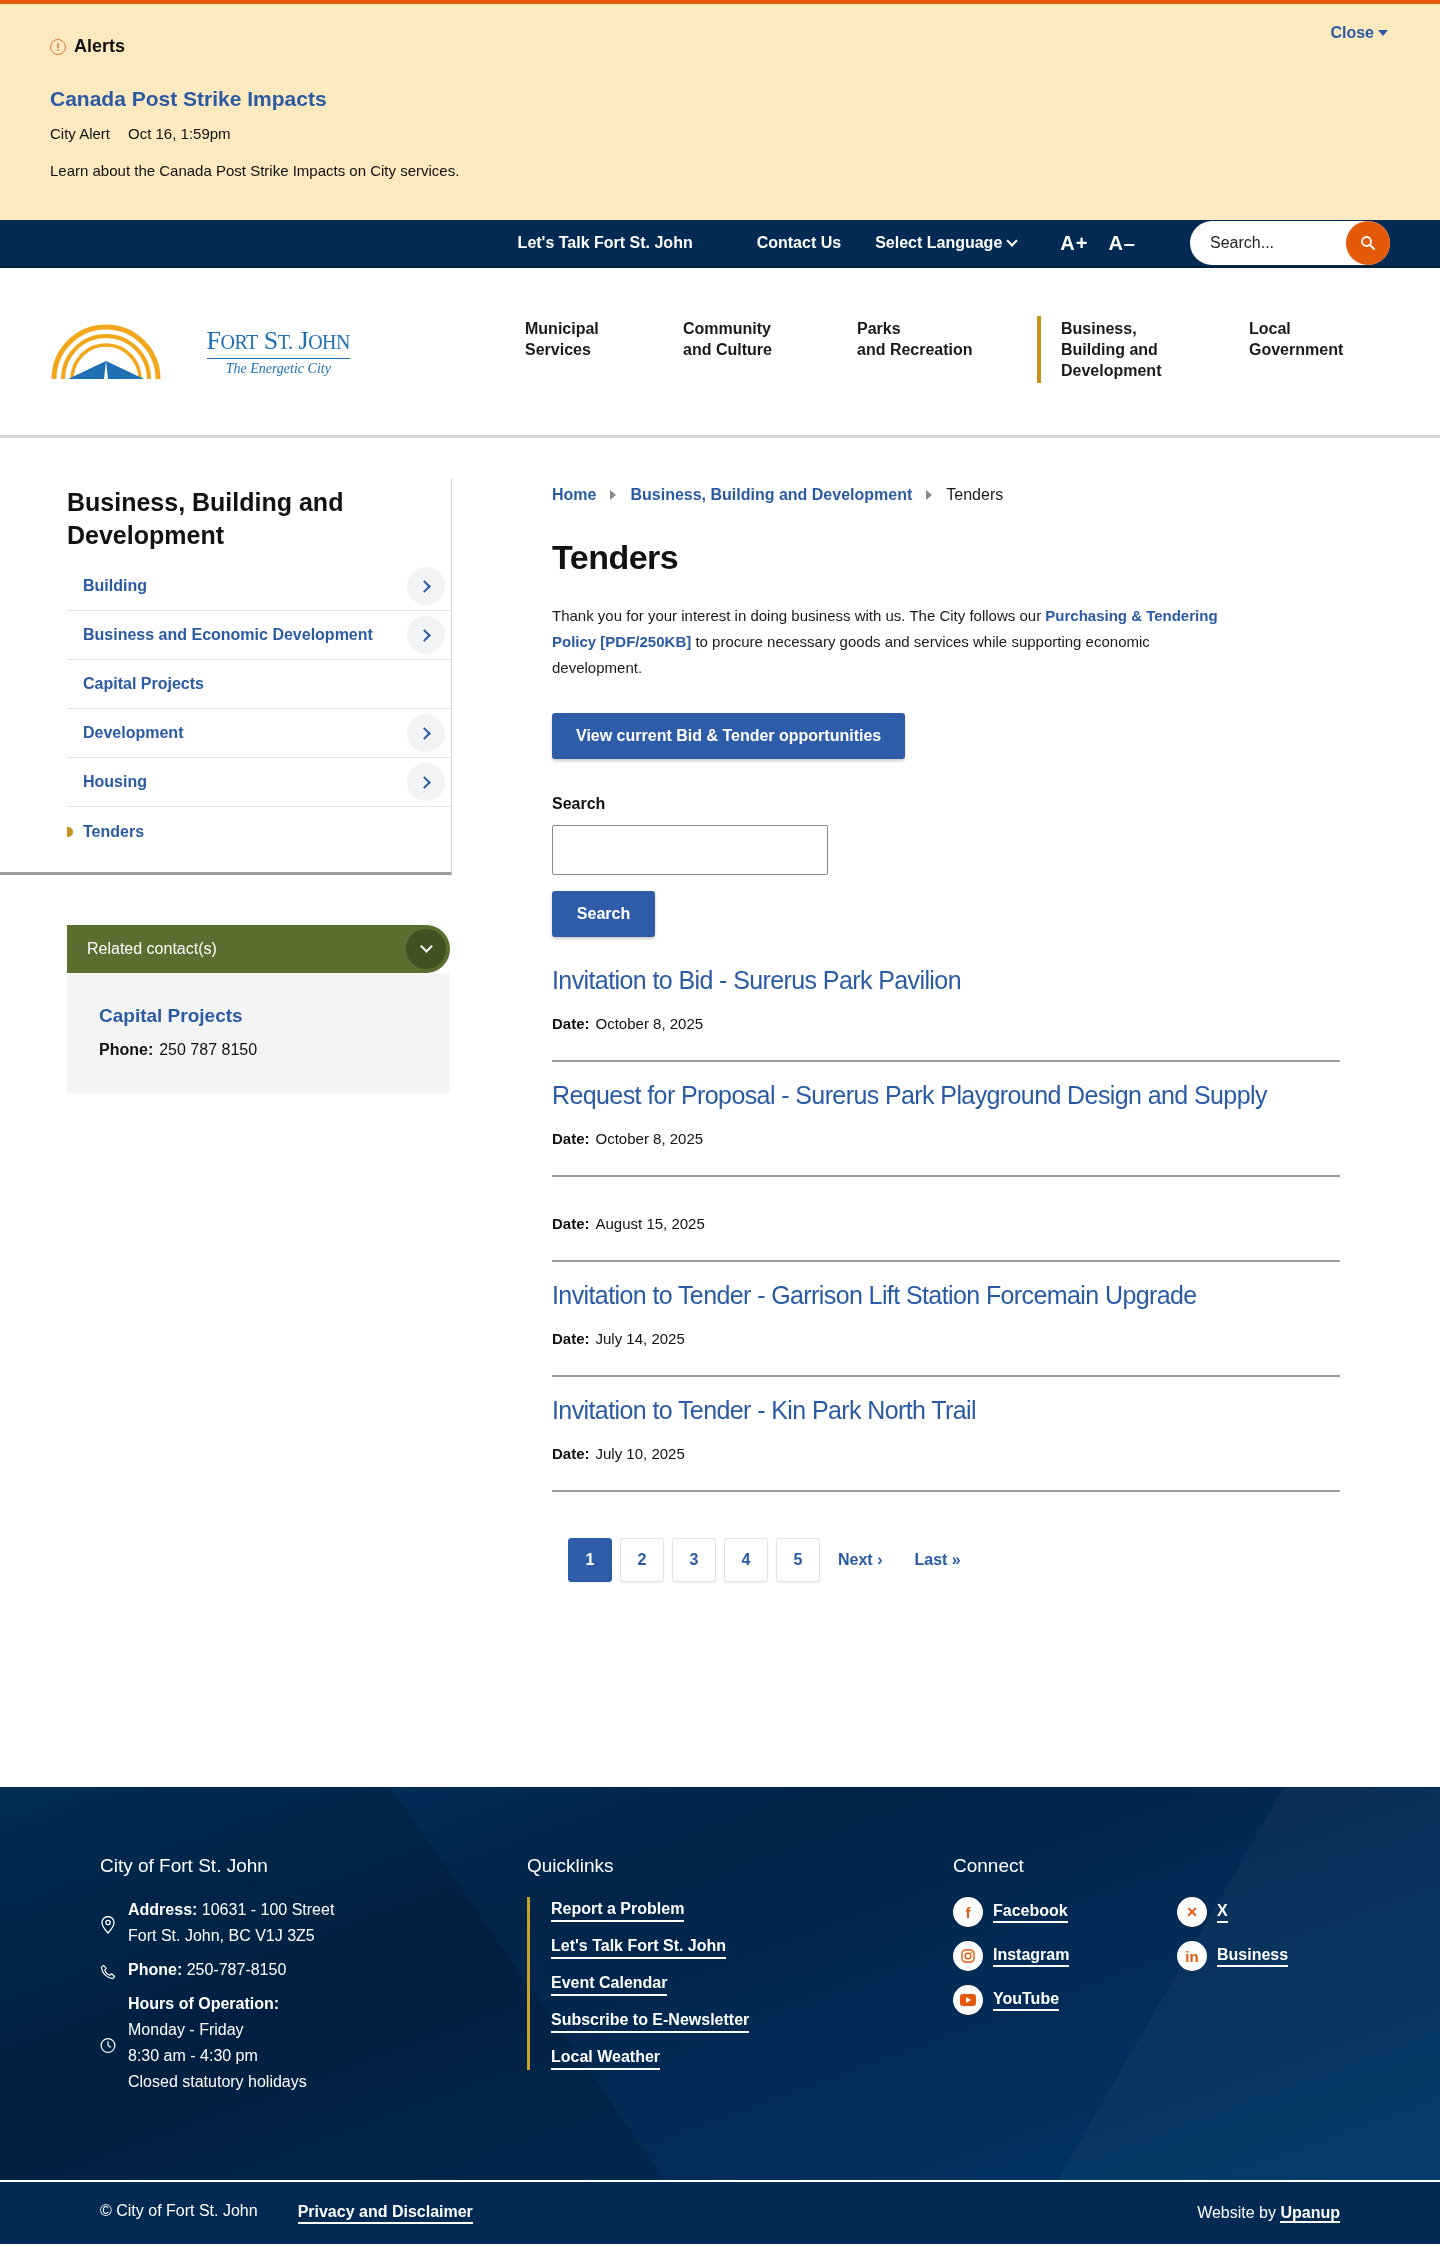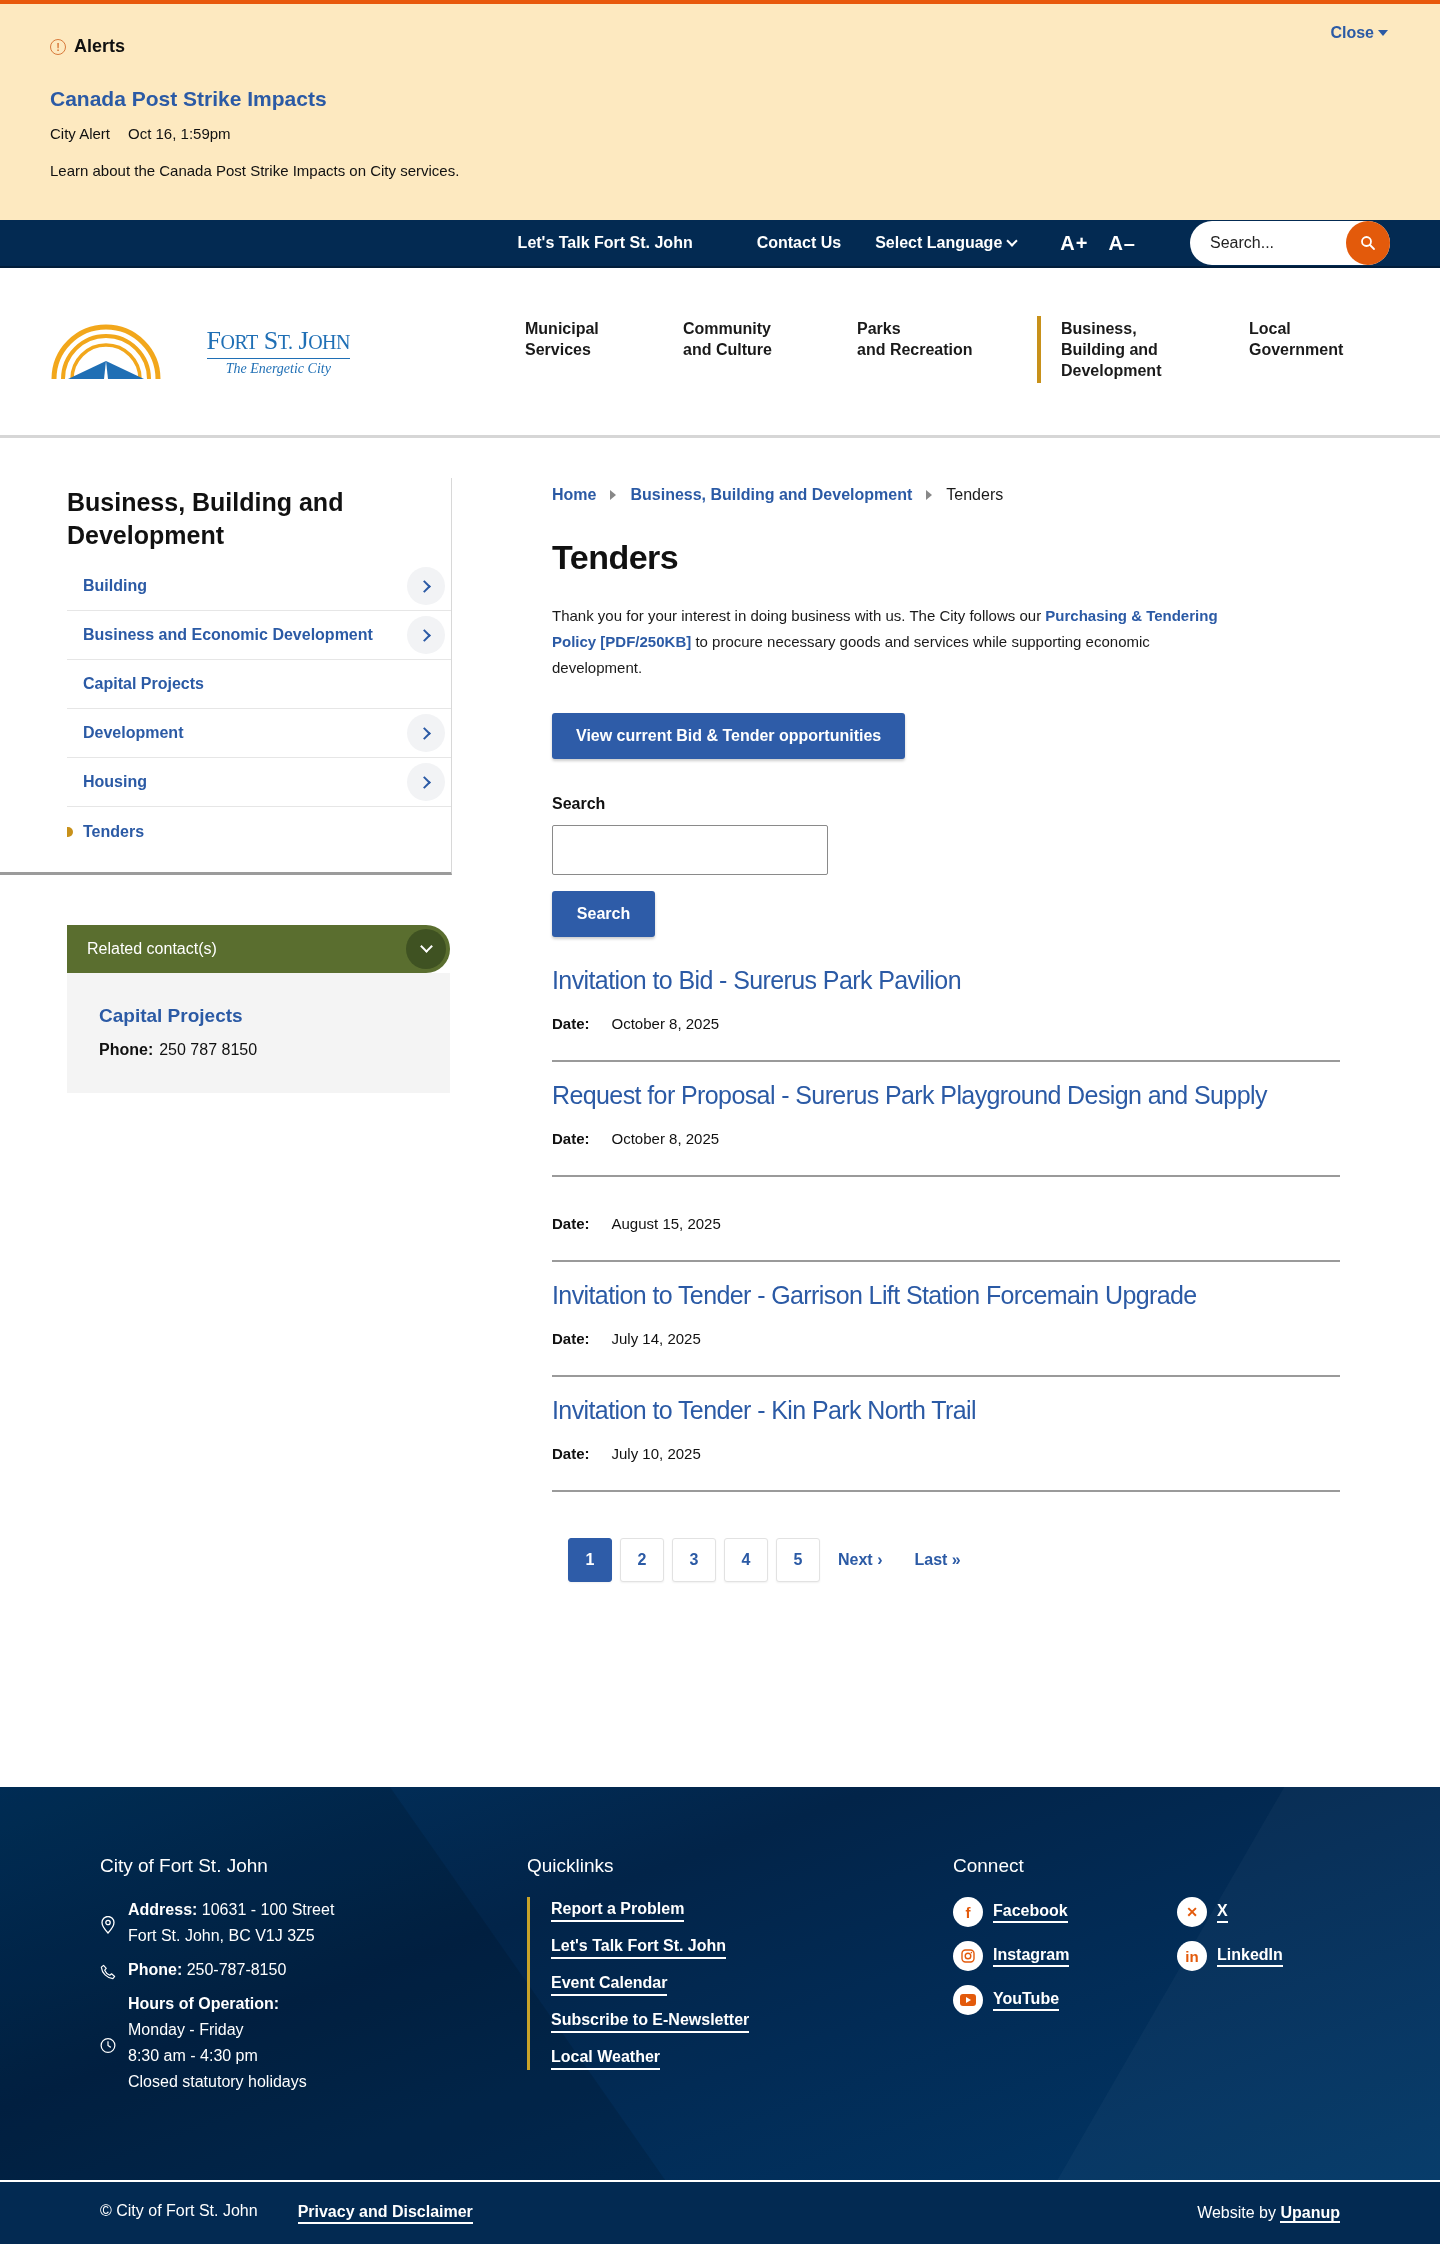--- a/index.html
+++ b/index.html
@@ -78,21 +78,21 @@
   .btn-primary { display: inline-block; margin-top: 32px; background: #2e5ca8; color: #fff; font-weight: bold; font-size: 16px; padding: 0 24px; height: 46px; line-height: 46px; border-radius: 3px; box-shadow: 0 2px 3px rgba(0,0,0,0.2); }
   .search-label { margin-top: 36px; font-size: 16px; font-weight: bold; color: #111; display: block; }
   .search-input { display: block; margin-top: 12px; width: 276px; height: 50px; border: 1px solid #8a8a8a; border-radius: 2px; font-size: 16px; padding: 0 10px; font-family: "Liberation Sans", sans-serif; }
   .btn-search { display: inline-block; margin-top: 16px; background: #2e5ca8; color: #fff; font-weight: bold; font-size: 16px; width: 103px; height: 46px; line-height: 46px; text-align: center; border-radius: 3px; box-shadow: 0 2px 3px rgba(0,0,0,0.2); border: none; font-family: "Liberation Sans", sans-serif; }
 
   .tenders { margin-top: 28px; }
   .tender { border-bottom: 2px solid #9a9a9a; padding: 18px 0 28px 0; }
   .tender:first-child { padding-top: 0; }
   .tender a { font-size: 25px; line-height: 30px; color: #2b5aa5; display: block; letter-spacing: -0.6px; font-family: "Liberation Sans", sans-serif; }
   .tender-date { margin-top: 20px; font-size: 15px; color: #111; }
-  .tender-date b { margin-right: 22px; }
+  .tender-date b { margin-right: 6px; }
 
   .pager { margin-top: 46px; margin-left: 16px; display: flex; align-items: center; gap: 8px; }
   .pager a.num { width: 44px; height: 44px; display: flex; align-items: center; justify-content: center; border: 1px solid #e2e2e2; border-radius: 3px; color: #2b5aa5; font-weight: bold; font-size: 16px; background: #fff; box-shadow: 0 1px 2px rgba(0,0,0,0.06); margin-right: 0; }
   .pager a.num.active { background: #2e5ca8; color: #fff; border-color: #2e5ca8; }
   .pager a.txt { color: #2b5aa5; font-weight: bold; font-size: 16px; margin-left: 10px; margin-right: 14px; }
 
   
   .footer { background: linear-gradient(160deg, #013360 0%, #022449 35%, #022b55 60%, #013767 100%); height: 393px; position: relative; overflow: hidden; }
   .footer .shape { position: absolute; background: rgba(255,255,255,0.03); }
   .f-col { position: absolute; top: 68px; color: #fff; }
@@ -344,21 +344,21 @@
           <svg width="14" height="14" viewBox="0 0 14 14">
               <rect x="1" y="1" width="12" height="12" rx="3.5" fill="none" stroke="#e35a0b" stroke-width="1.4"></rect>
               <circle cx="7" cy="7" r="2.8" fill="none" stroke="#e35a0b" stroke-width="1.4"></circle>
               <circle cx="10.4" cy="3.6" r="0.8" fill="#e35a0b"></circle>
             </svg>
         </span>
         <a href="#">Instagram</a>
       </div>
       <div class="f-soc">
         <span class="circ">in</span>
-        <a href="#">LinkedIn</a>
+        <a href="#">Business</a>
       </div>
       <div class="f-soc">
         <span class="circ">
           <svg width="16" height="12" viewBox="0 0 16 12">
               <rect x="0" y="0" width="16" height="12" rx="3" fill="#e35a0b"></rect>
               <polygon points="6,3 11,6 6,9" fill="#fff"></polygon>
             </svg>
         </span>
         <a href="#">YouTube</a>
       </div>

